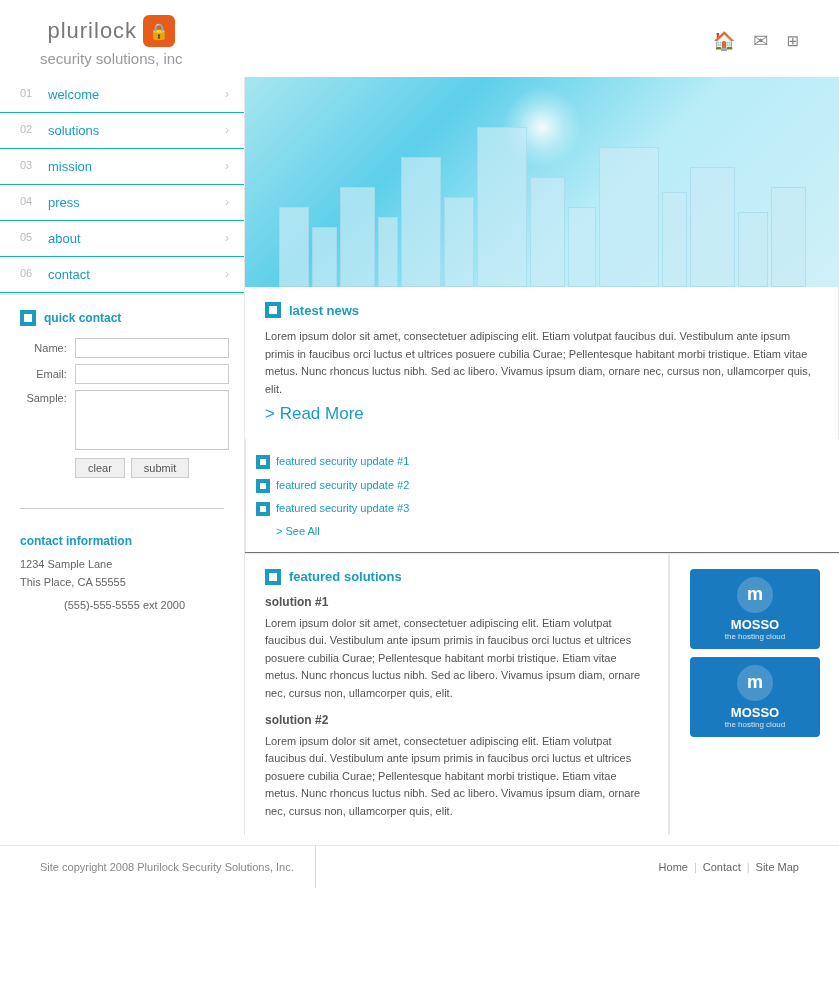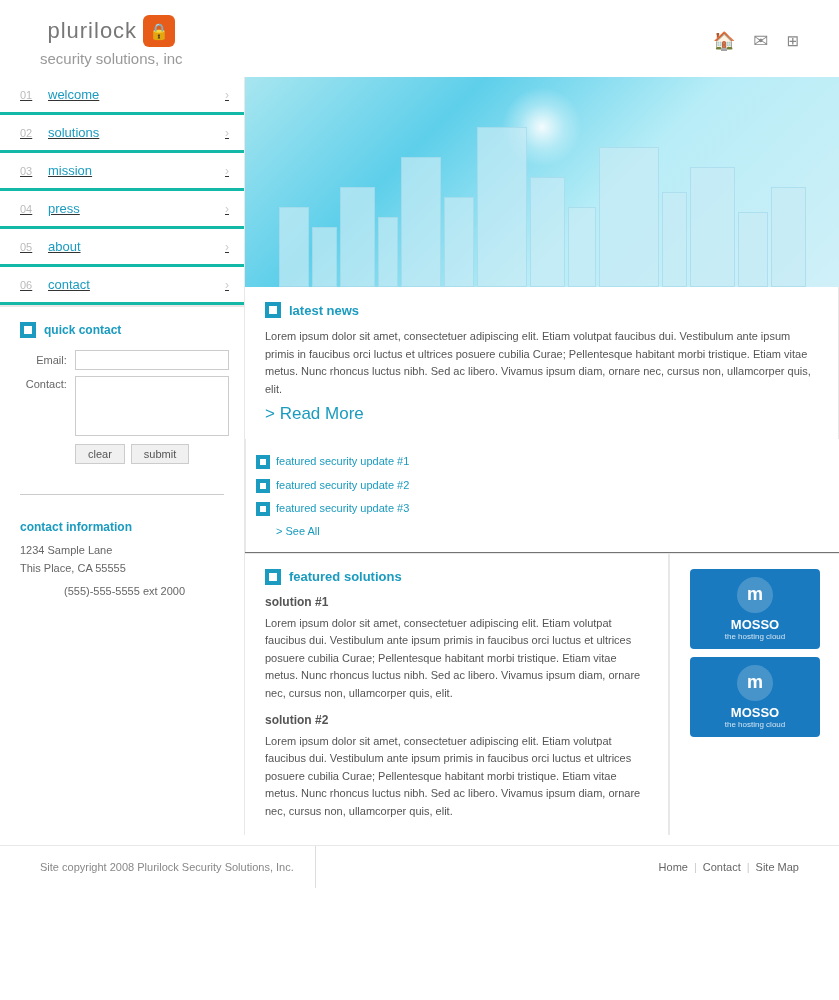--- a/index.html
+++ b/index.html
@@ -22,22 +22,22 @@
     #logo-sub { font-size: 11px; color: #888; margin-top: 2px; }
     #header-icons { display: flex; gap: 18px; align-items: center; }
     .header-icon { font-size: 18px; color: #888; cursor: pointer; }
 
     
     #main-wrapper { display: flex; background: #fff; }
 
     
     #sidebar { width: 245px; min-width: 245px; padding: 0; border-right: 1px solid #e8e8e8; }
     .nav-item {
-      display: flex; align-items: center; padding: 10px 15px 10px 20px;
-      border-bottom: 3px solid #14b8a6; cursor: pointer; text-decoration: underline;
+      display: flex; padding: 10px 15px 10px 20px;
+      border-bottom: 1px solid #14b8a6; cursor: pointer;
     }
     .nav-num { color: #bbb; font-size: 11px; margin-right: 10px; min-width: 18px; }
     .nav-label { color: #1a9bbf; font-size: 13px; flex: 1; }
     .nav-arrow { color: #ccc; font-size: 12px; }
 
     
     #quick-contact { padding: 15px 15px 15px 20px; border-top: 2px solid #e8e8e8; }
     .section-header { display: flex; align-items: center; gap: 8px; margin-bottom: 12px; }
     .section-icon { width: 16px; height: 16px; background: #1a9bbf; display: flex; align-items: center; justify-content: center; }
     .section-icon-inner { width: 8px; height: 8px; background: #fff; }
@@ -188,25 +188,29 @@
     </div>
 
     <div id="quick-contact">
       <div class="section-header">
         <div class="section-icon">
             <div class="section-icon-inner"></div>
           </div>
         <span class="section-title">quick contact</span>
       </div>
       <div class="form-row">
+        <label class="form-label">Name:</label>
+        <input class="form-input" type="text" style="">
+      </div>
+      <div class="form-row">
         <label class="form-label">Email:</label>
         <input class="form-input" type="text" style="">
       </div>
       <div class="form-row" style="align-items:flex-start;">
-        <label class="form-label" style="padding-top:2px;">Contact:</label>
+        <label class="form-label" style="padding-top:2px;">Sample:</label>
         <textarea class="form-textarea" style=""></textarea>
       </div>
       <div class="form-buttons">
         <button class="btn-clear">clear</button>
         <button class="btn-submit">submit</button>
       </div>
     </div>
 
     <hr id="sidebar-divider">
 

